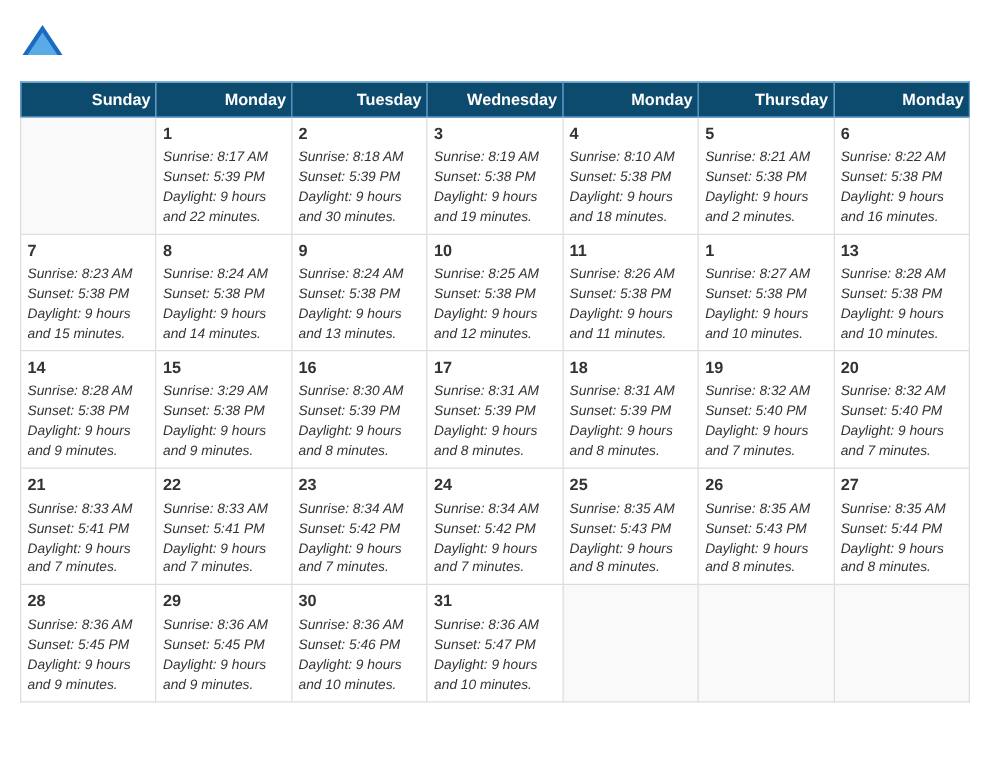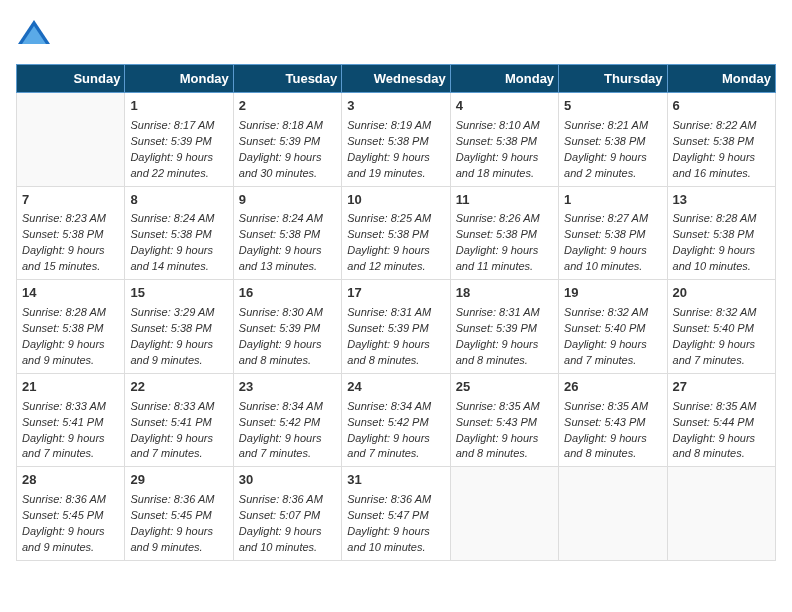--- a/index.html
+++ b/index.html
@@ -231,21 +231,21 @@
         <td>
           <div class="day-number">28</div>
           <div class="day-info"><span>Sunrise: </span><span>8:36 AM</span><br><span>Sunset: </span><span>5:45 PM</span><br><span>Daylight: 9 hours and 9 minutes.</span></div>
         </td>
         <td>
           <div class="day-number">29</div>
           <div class="day-info"><span>Sunrise: </span><span>8:36 AM</span><br><span>Sunset: </span><span>5:45 PM</span><br><span>Daylight: 9 hours and 9 minutes.</span></div>
         </td>
         <td>
           <div class="day-number">30</div>
-          <div class="day-info"><span>Sunrise: </span><span>8:36 AM</span><br><span>Sunset: </span><span>5:07 PM</span><br><span>Daylight: 9 hours and 10 minutes.</span></div>
+          <div class="day-info"><span>Sunrise: </span><span>8:36 AM</span><br><span>Sunset: </span><span>5:46 PM</span><br><span>Daylight: 9 hours and 10 minutes.</span></div>
         </td>
         <td>
           <div class="day-number">31</div>
           <div class="day-info"><span>Sunrise: </span><span>8:36 AM</span><br><span>Sunset: </span><span>5:47 PM</span><br><span>Daylight: 9 hours and 10 minutes.</span></div>
         </td>
         <td class="empty"></td>
         <td class="empty"></td>
         <td class="empty"></td>
       </tr>
     </tbody>

